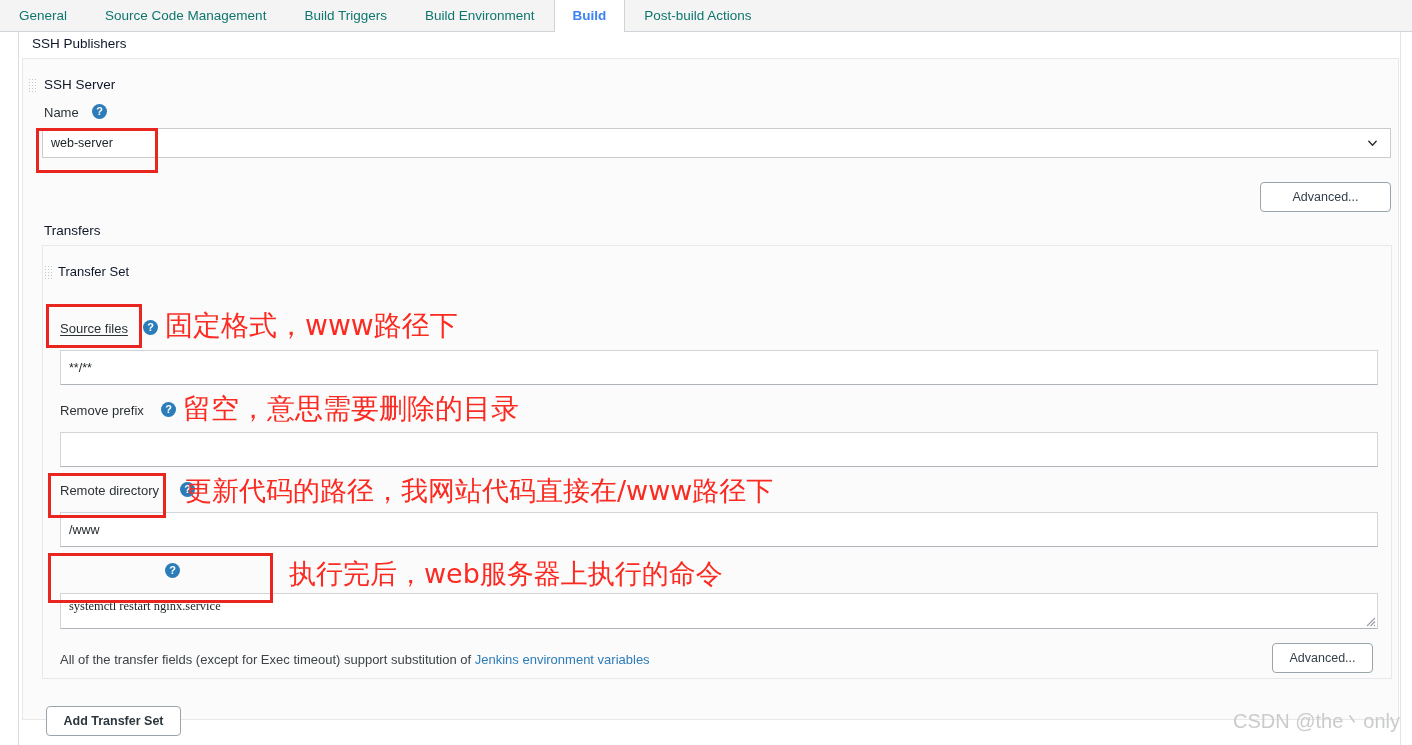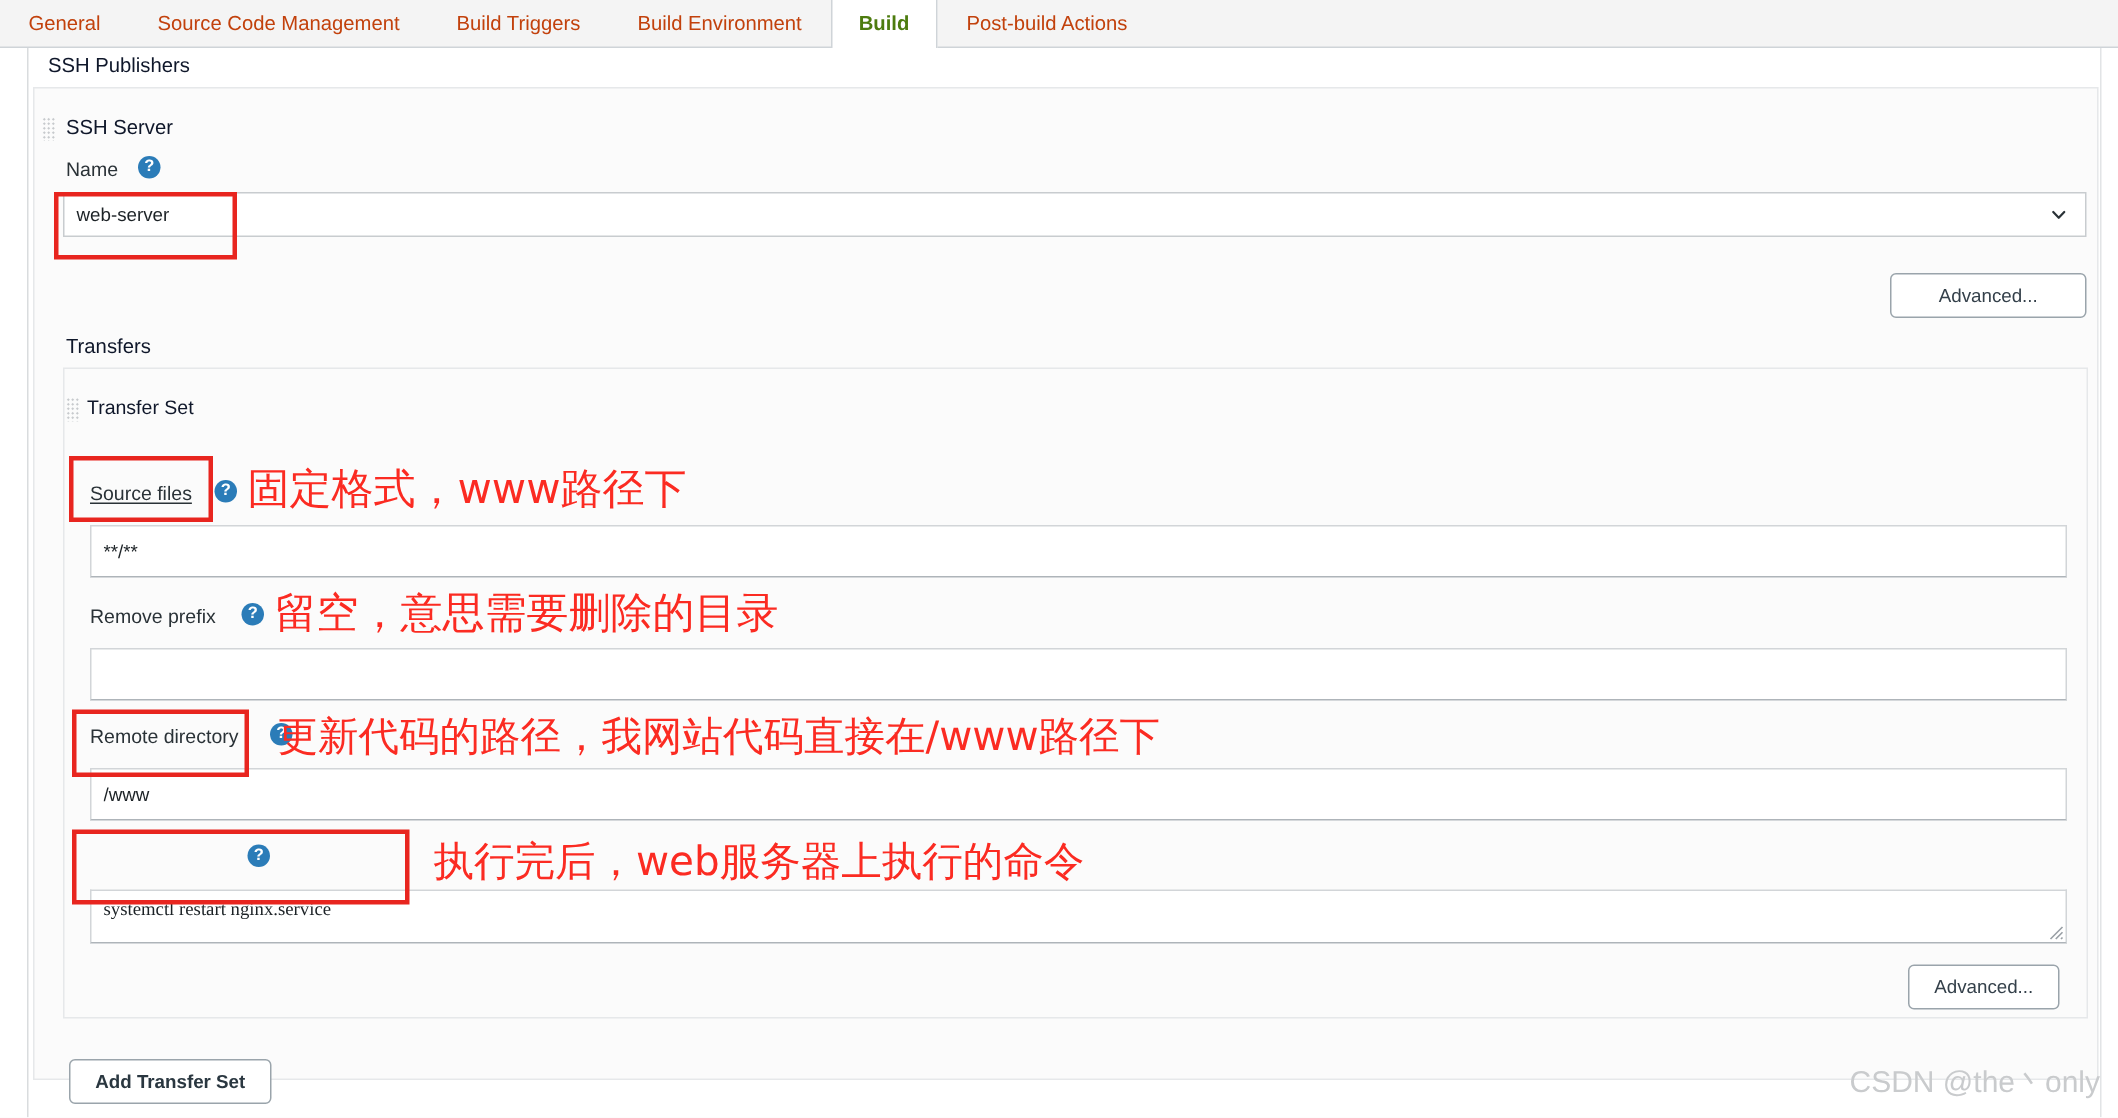--- a/index.html
+++ b/index.html
@@ -22,30 +22,30 @@
     position: absolute; left: 0; top: 0;
     width: 1412px; height: 32px;
     background: #f4f4f4;
     border-bottom: 1px solid #cfd4d8;
     display: flex; align-items: stretch;
   }
   .tab {
     display: flex; align-items: center;
     padding: 0 18px;
     font-size: 13.5px;
-    color: #c2410c;
+    color: #0f766e;
     background: transparent;
     border-left: 1px solid transparent;
     border-right: 1px solid transparent;
     white-space: nowrap;
     cursor: pointer;
   }
   .tab.active {
     background: #ffffff;
-    color: #4d7c0f;
+    color: #3b82f6;
     font-weight: bold;
     border-left: 1px solid #cfd4d8;
     border-right: 1px solid #cfd4d8;
     margin-bottom: -1px;
     padding-bottom: 1px;
   }
 
   
   .body-area {
     position: absolute; left: 0; top: 32px;
@@ -289,20 +289,23 @@
     <div class="help-icon" style="left:180px; top:450px;">?</div>
     <input class="txtinput" style="left: 60px; top: 480px; width: 1318px; height: 35px;" value="/www">
 
     <div class="field-label" style="left:60px; top:532px;margin-top:40px;">Exec command</div>
     <div class="help-icon" style="left:165px; top:531px;">?</div>
     <textarea class="textarea" style="left: 60px; top: 561px; width: 1318px; height: 36px;">systemctl restart nginx.service</textarea>
     <svg class="resize-grip" style="left:1364px; top:583px;" viewBox="0 0 12 12">
       <path d="M11 3 L3 11 M11 6.5 L6.5 11 M11 10 L10 11" stroke="#9aa0a6" stroke-width="1.1" fill="none"></path>
     </svg>
 
+    <div class="note" style="left:60px; top:620px;">
+      <span>All of the transfer fields (except for Exec timeout) support substitution of </span><a>Jenkins environment variables</a>
+    </div>
 
     <div class="btn" style="left:1272px; top:611px; width:101px; height:30px;">Advanced...</div>
 
     <div class="btn bold" style="left:46px; top:674px; width:135px; height:30px;">Add Transfer Set</div>
 
     <div class="annot-box" style="left:36px; top:96px; width:122px; height:45px;"></div>
 
     <div class="annot-box" style="left:46px; top:272px; width:96px; height:44px;"></div>
     <div class="annot-text" style="left:165px; top:275px;">固定格式，www路径下</div>
 

